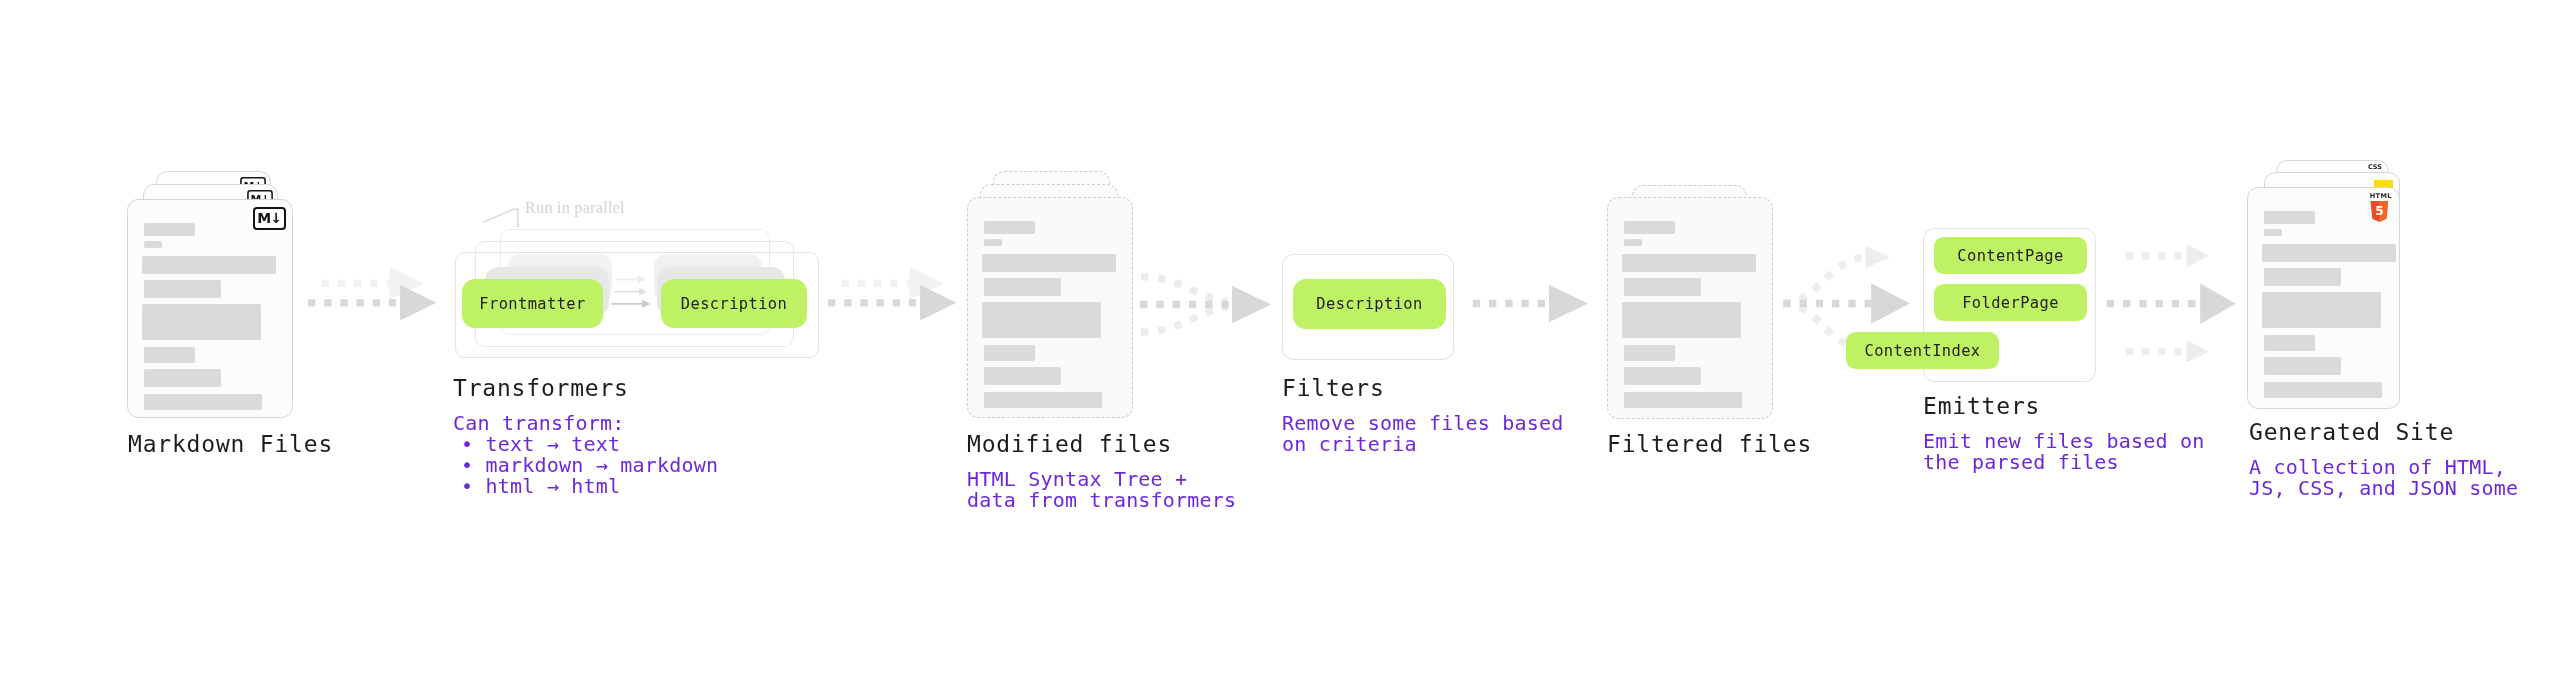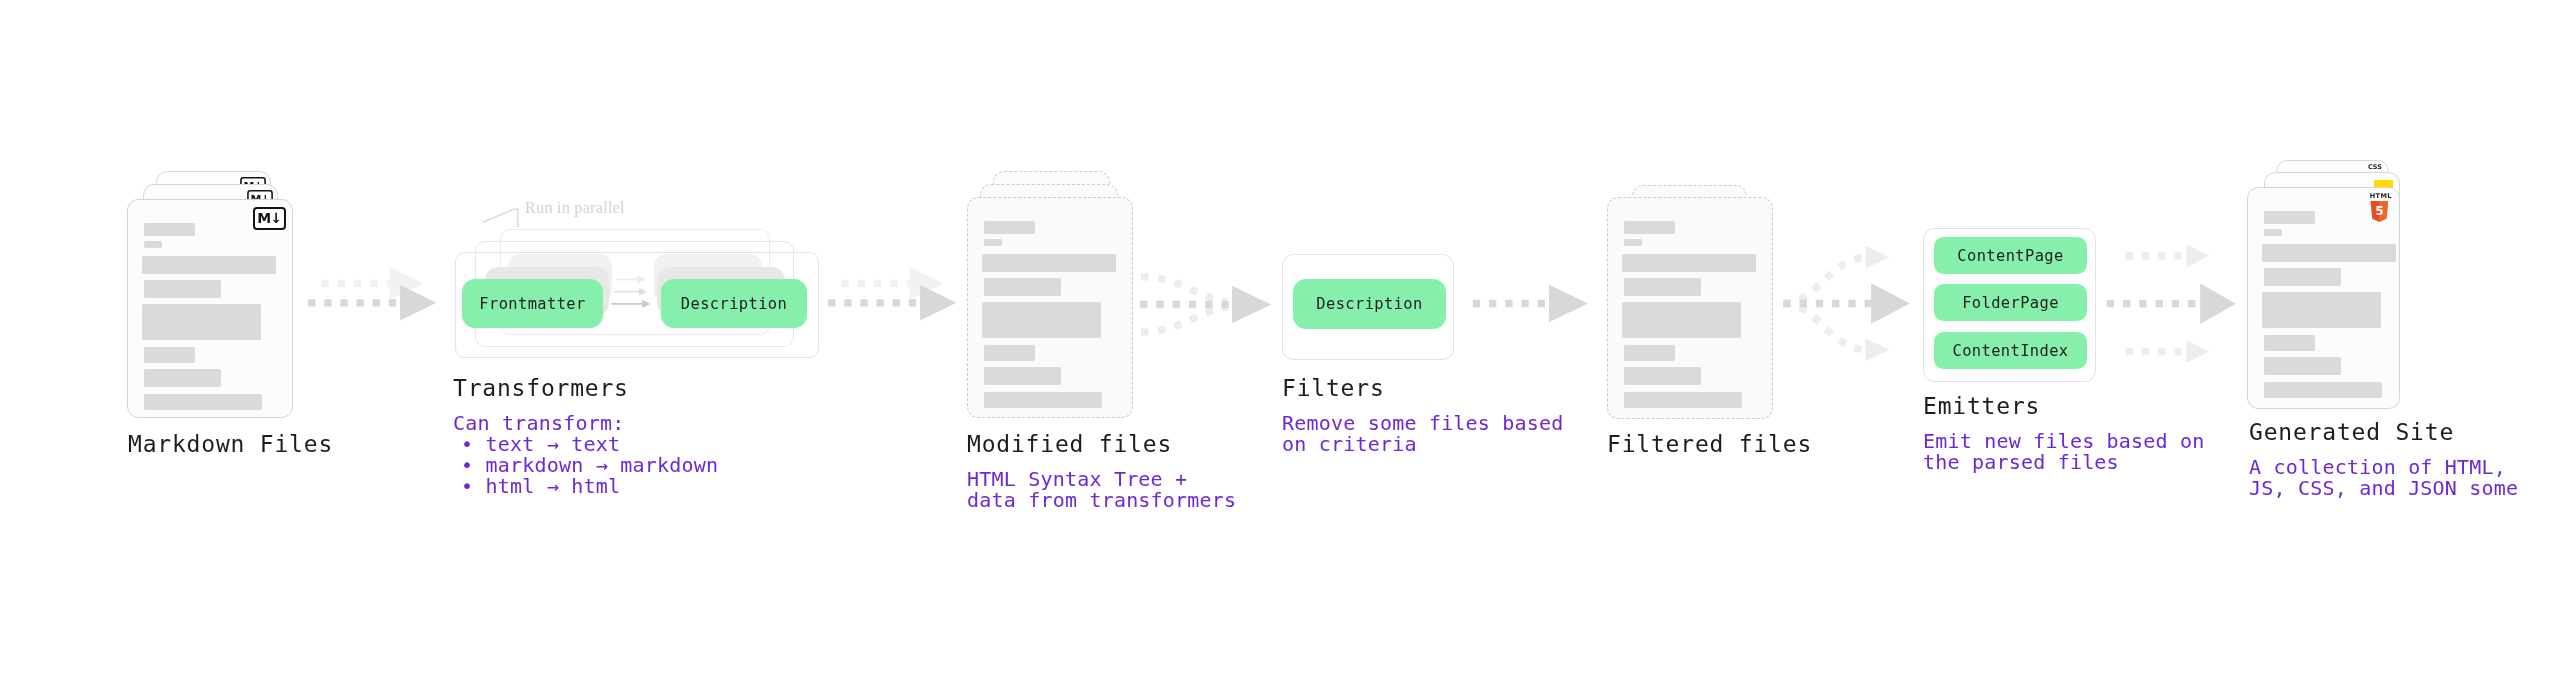--- a/index.html
+++ b/index.html
@@ -36,21 +36,21 @@
                 clip-path:polygon(0 0,100% 0,90% 85%,50% 100%,10% 85%);color:#fff;font-size:12.2px;font-weight:700;
                 display:flex;align-items:center;justify-content:center;font-family:"DejaVu Sans","Liberation Sans",sans-serif;}
   .js-icon{position:absolute;right:6.5px;top:6.5px;width:18.7px;height:9.8px;background:#ffdc00;border-radius:0.8px;}
   .css-icon{position:absolute;right:4.9px;top:3.3px;width:16.3px;text-align:center;}
   .css-word{font-size:6.5px;font-weight:700;color:#262626;line-height:6.5px;font-family:"DejaVu Sans","Liberation Sans",sans-serif;}
   .css-bar{width:14px;height:3.3px;background:#2965f1;margin:0.8px auto 0;border-radius:0.8px;}
 
   
   .outline-box{position:absolute;border:1.6px solid #e2e2e2;border-radius:11.4px;background:#ffffff;box-sizing:border-box;}
   .outline-ghost{position:absolute;border:1.6px solid #eaeaea;border-radius:9.8px;background:transparent;box-sizing:border-box;}
-  .chip{position:absolute;background:#86efac;border-radius:13px;display:flex;align-items:center;justify-content:center;
+  .chip{position:absolute;background:#bef264;border-radius:13px;display:flex;align-items:center;justify-content:center;
         font-size:15.4px;color:#222222;letter-spacing:0.4px;white-space:nowrap;}
   .chip.ghost1{background:#e7e7e7;}
   .chip.ghost2{background:#f1f1f1;}
 
   
   .caption{position:absolute;color:#1d1d1d;}
   .caption h2{margin:0;font-size:23px;font-weight:400;line-height:24.4px;letter-spacing:0.8px;white-space:nowrap;}
   .cap-lines{margin-top:13px;}
   .cap-lines .line{font-size:20px;line-height:21px;letter-spacing:0.2px;color:#6d28d9;white-space:nowrap;}
 
@@ -227,21 +227,21 @@
     <path d="M 4 78 C 45 78 60 132 105 135" stroke="#ededed" stroke-width="9" stroke-dasharray="9 12" fill="none"></path>
     <polygon points="105,121 105,149 135,135" fill="#ededed"></polygon>
     <line x1="4" y1="78" x2="112" y2="78" stroke="#d8d8d8" stroke-width="9" stroke-dasharray="9 11"></line>
     <polygon points="112,53 112,103 160,78" fill="#d8d8d8"></polygon>
   </svg>
 
   <div>
     <div class="outline-box" style="left:1923px;top:228px;width:173px;height:154px;"></div>
     <div class="chip" style="left:1934px;top:237px;width:153px;height:37px;border-radius:9.8px;">ContentPage</div>
     <div class="chip" style="left:1934px;top:284px;width:153px;height:37px;border-radius:9.8px;">FolderPage</div>
-    <div class="chip" style="left:1934px;top:332px;width:153px;height:37px;border-radius:9.8px;">ContentIndex</div>
+    <div class="chip" style="left:1846px;top:332px;width:153px;height:37px;border-radius:9.8px;">ContentIndex</div>
   </div>
   <div class="caption" style="left:1923px;top:394px;">
     <h2>Emitters</h2>
     <div class="cap-lines">
       <div class="line">Emit new files based on</div>
       <div class="line">the parsed files</div>
     </div>
   </div>
 
   <svg class="abs" style="left:2106px;top:241px;" width="134" height="127" viewBox="0 0 165 156">

